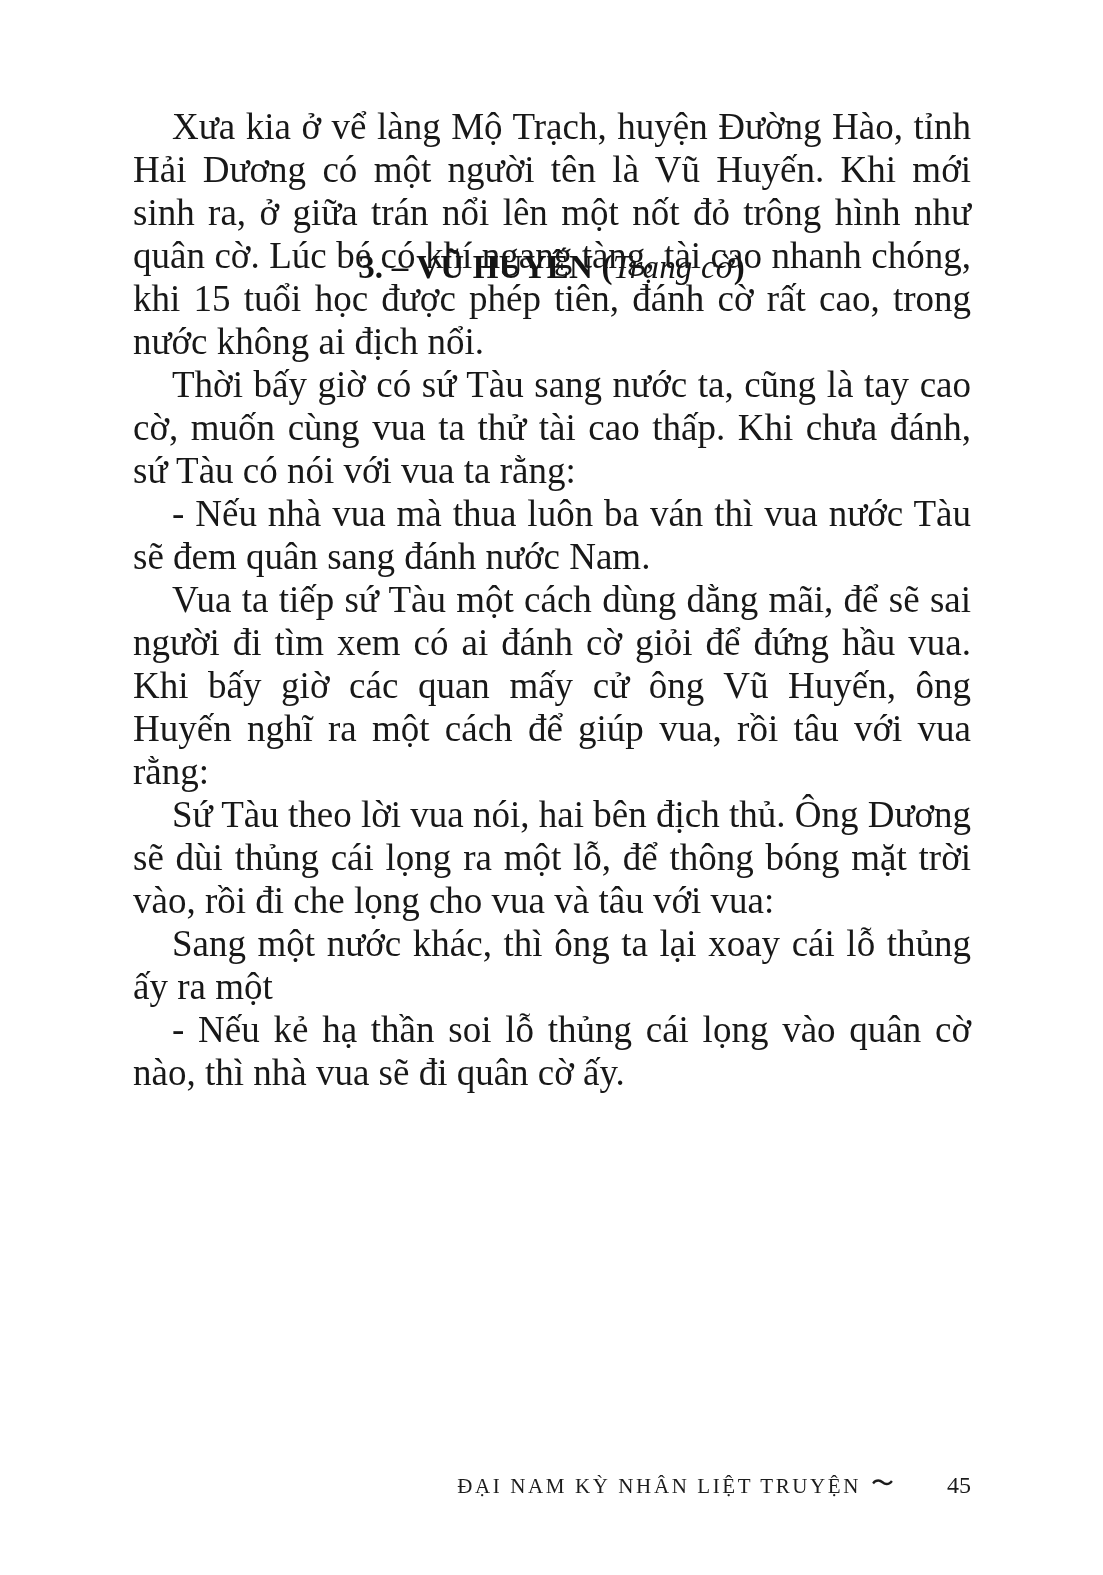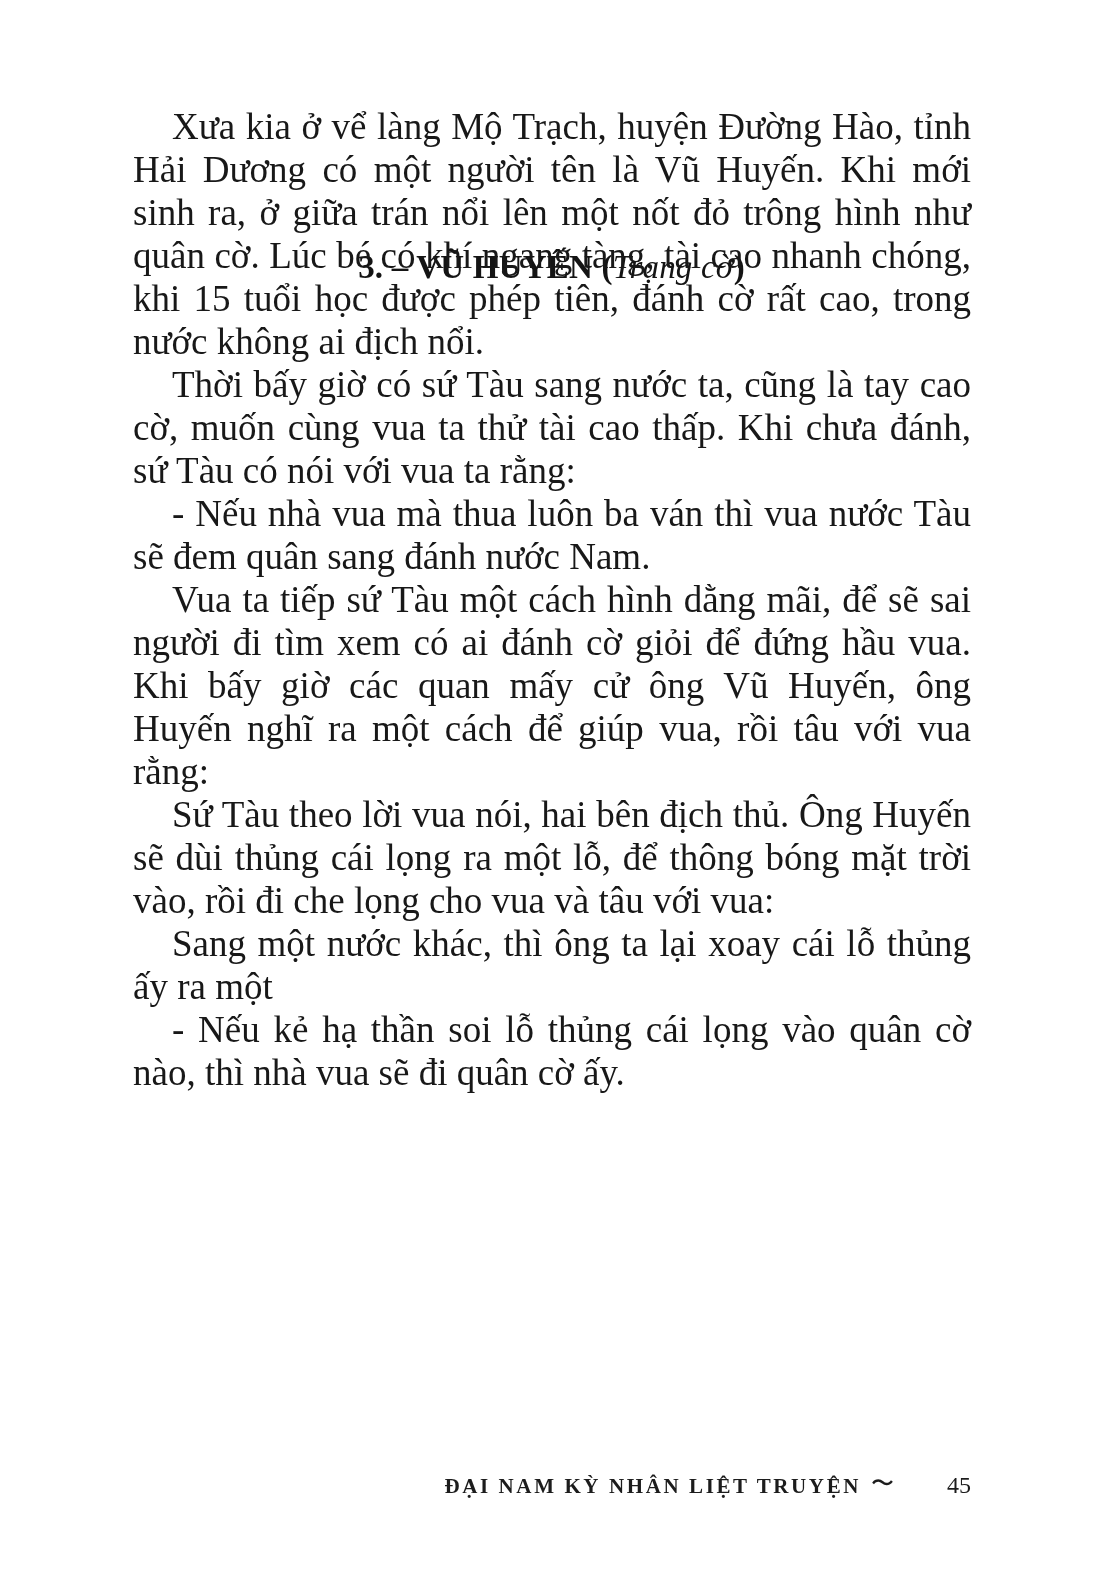--- a/index.html
+++ b/index.html
@@ -67,21 +67,20 @@
     width: 838px;
     text-align: right;
     font-size: 21px;
     line-height: 26px;
     letter-spacing: 2.6px;
     color: #1c1c1c;
     white-space: nowrap;
   }
   .footer .running-head {
     font-variant: normal;
-    font-weight: bold;
   }
   .footer .swash {
     display: inline-block;
     letter-spacing: normal;
     padding: 0 6px 0 10px;
     font-size: 23px;
     position: relative;
     top: -2px;
   }
   .footer .page-number {
@@ -97,22 +96,22 @@
 
   <h1 class="chapter-title">
     <span>3. – VŨ HUYẾN </span><span>(</span><span class="title-italic">Trạng cờ</span><span>)</span>
   </h1>
 
   <div class="content">
     <div class="body-text">
       <p class="para">Xưa kia ở vể làng Mộ Trạch, huyện Đường Hào, tỉnh Hải Dương có một người tên là Vũ Huyến. Khi mới sinh ra, ở giữa trán nổi lên một nốt đỏ trông hình như quân cờ. Lúc bé có khí ngang tàng, tài cao nhanh chóng, khi 15 tuổi học được phép tiên, đánh cờ rất cao, trong nước không ai địch nổi.</p>
       <p class="para">Thời bấy giờ có sứ Tàu sang nước ta, cũng là tay cao cờ, muốn cùng vua ta thử tài cao thấp. Khi chưa đánh, sứ Tàu có nói với vua ta rằng:</p>
       <p class="para dialogue">- Nếu nhà vua mà thua luôn ba ván thì vua nước Tàu sẽ đem quân sang đánh nước Nam.</p>
-      <p class="para">Vua ta tiếp sứ Tàu một cách hình dằng mãi, để sẽ sai người đi tìm xem có ai đánh cờ giỏi để đứng hầu vua. Khi bấy giờ các quan mấy cử ông Vũ Huyến, ông Huyến nghĩ ra một cách để giúp vua, rồi tâu với vua rằng:</p>
-      <p class="para">Sứ Tàu theo lời vua nói, hai bên địch thủ. Ông Huyến sẽ dùi thủng cái lọng ra một lỗ, để thông bóng mặt trời vào, rồi đi che lọng cho vua và tâu với vua:</p>
+      <p class="para">Vua ta tiếp sứ Tàu một cách dùng dằng mãi, để sẽ sai người đi tìm xem có ai đánh cờ giỏi để đứng hầu vua. Khi bấy giờ các quan mấy cử ông Vũ Huyến, ông Huyến nghĩ ra một cách để giúp vua, rồi tâu với vua rằng:</p>
+      <p class="para">Sứ Tàu theo lời vua nói, hai bên địch thủ. Ông Dương sẽ dùi thủng cái lọng ra một lỗ, để thông bóng mặt trời vào, rồi đi che lọng cho vua và tâu với vua:</p>
       <p class="para">Sang một nước khác, thì ông ta lại xoay cái lỗ thủng ấy ra một</p>
       <p class="para dialogue">- Nếu kẻ hạ thần soi lỗ thủng cái lọng vào quân cờ nào, thì nhà vua sẽ đi quân cờ ấy.</p>
     </div>
   </div>
 
   <div class="footer">
     <span class="running-head">ĐẠI NAM KỲ NHÂN LIỆT TRUYỆN</span><span class="swash">〜</span><span class="page-number">45</span>
   </div>
 
 </div>

